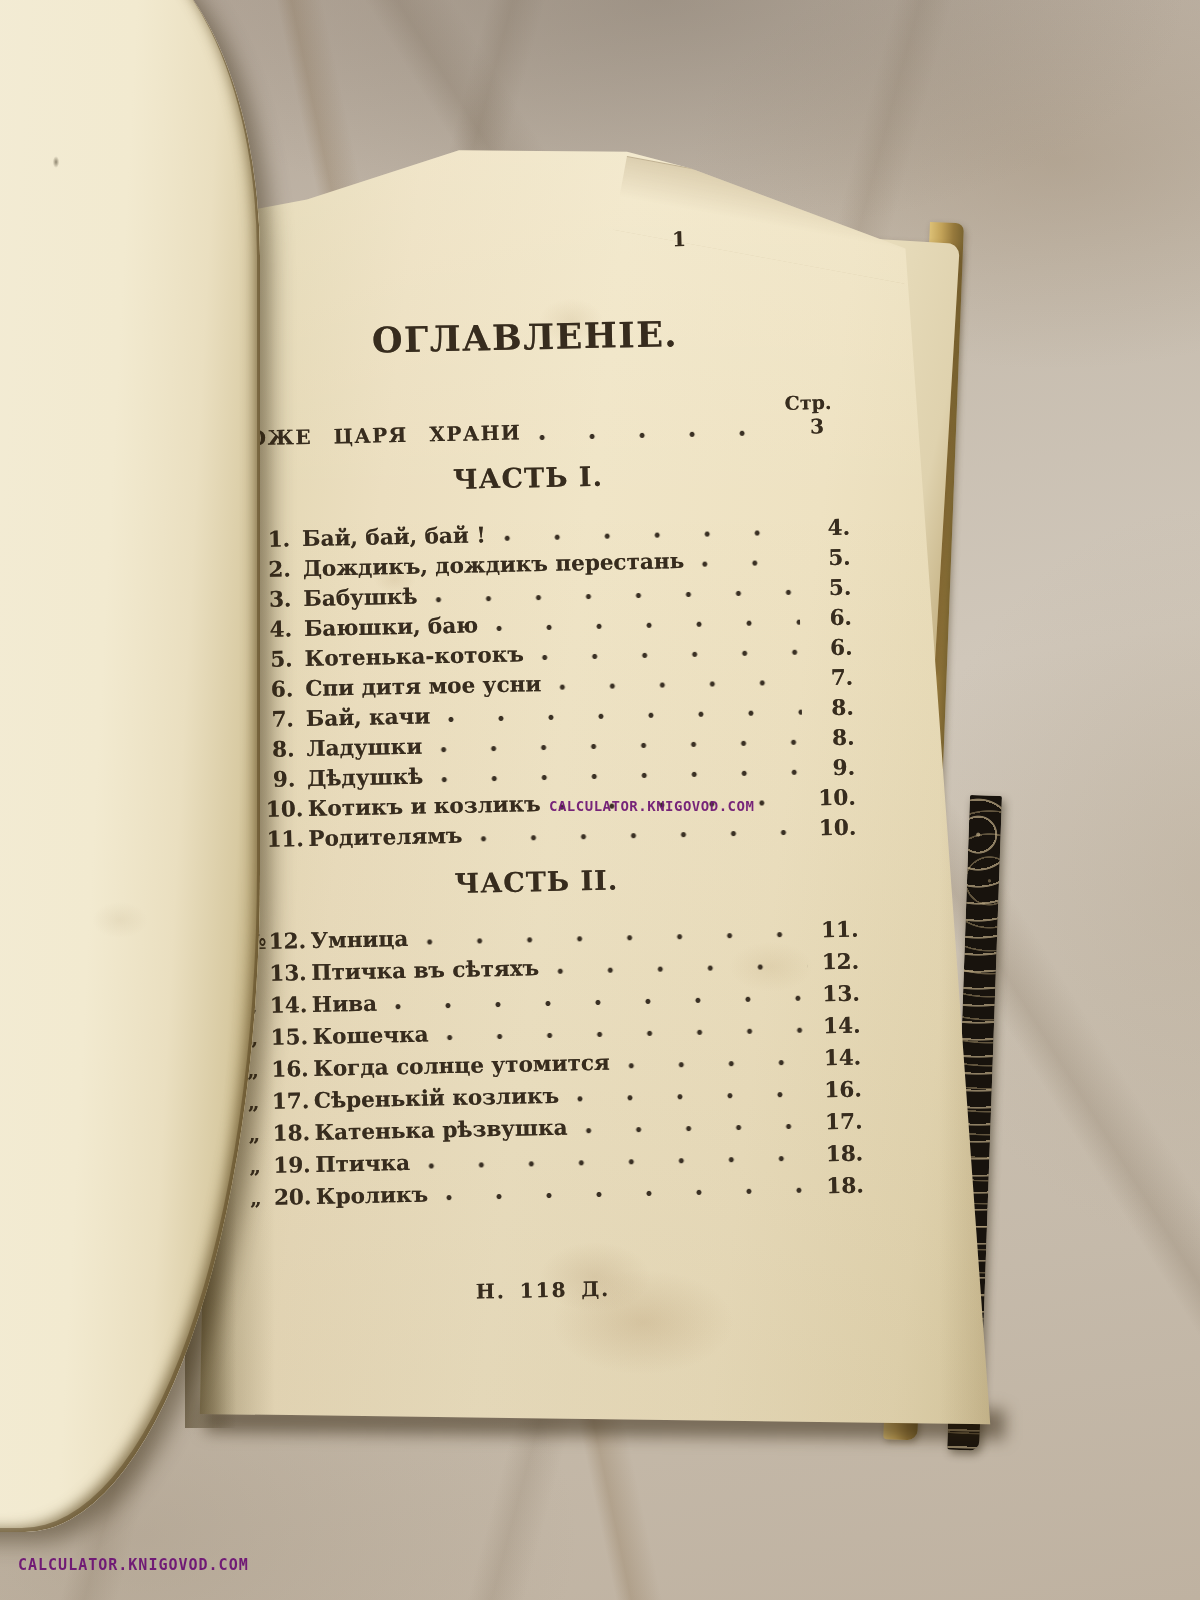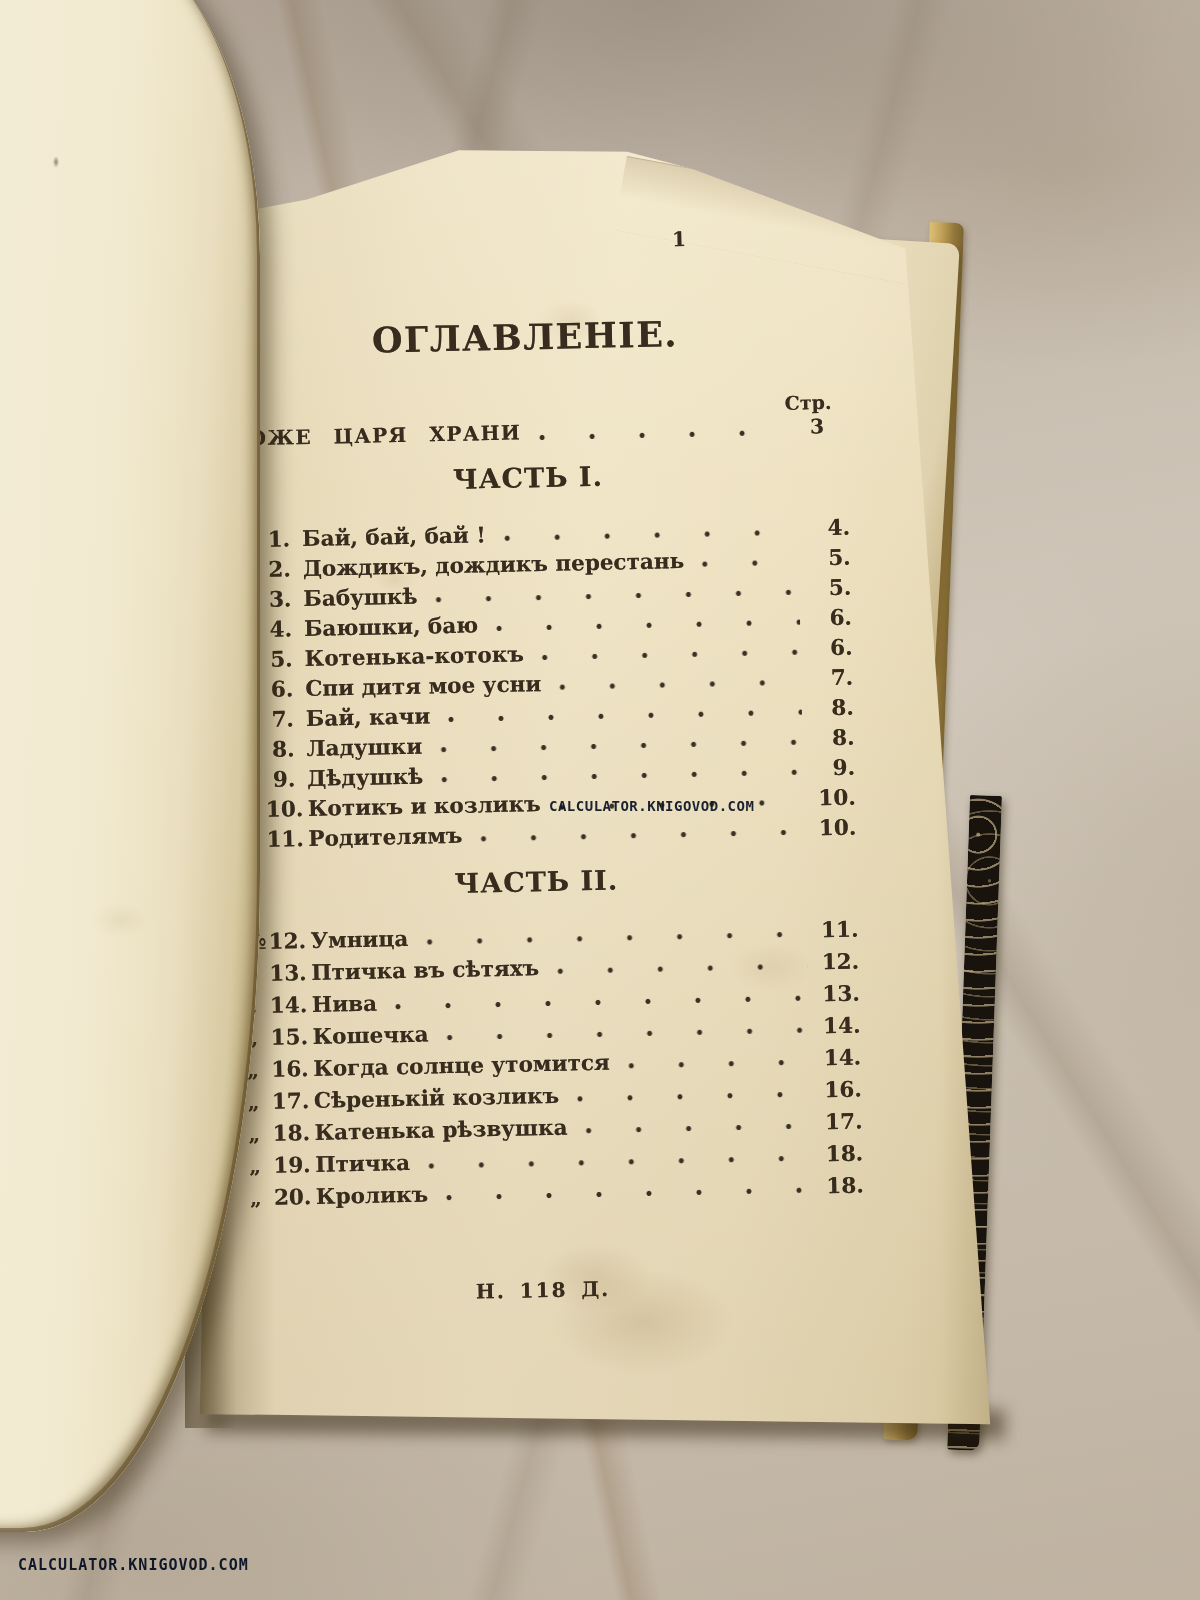--- a/index.html
+++ b/index.html
@@ -120,21 +120,21 @@
       radial-gradient(40px 26px at 200px 980px, rgba(150,125,80,.10), transparent 70%),
       linear-gradient(93deg, #f3ecd6 0%, #f2ead0 52%, #eadfc0 72%, #d8caa2 86%, #b9a673 95%, #927e4a 100%);
     box-shadow:
       12px 10px 22px rgba(50,38,14,.45),
       inset -12px -10px 14px -7px rgba(95,75,35,.75),
       inset -3px -4px 0 rgba(70,52,20,.45);
   }
 
   
   .wm{
-    position:absolute;z-index:50;color:#0f172a;
+    position:absolute;z-index:50;color:#701a75;
     font-family:"DejaVu Sans Mono","Liberation Mono",monospace;
     font-weight:700;white-space:nowrap;
   }
   .wm-center{left:549px;top:798px;font-size:14px;letter-spacing:.5px;opacity:.95;}
   .wm-bottom{left:18px;top:1556px;font-size:15px;letter-spacing:1px;}
 </style>
 </head>
 <body>
 
 <div class="scene">

